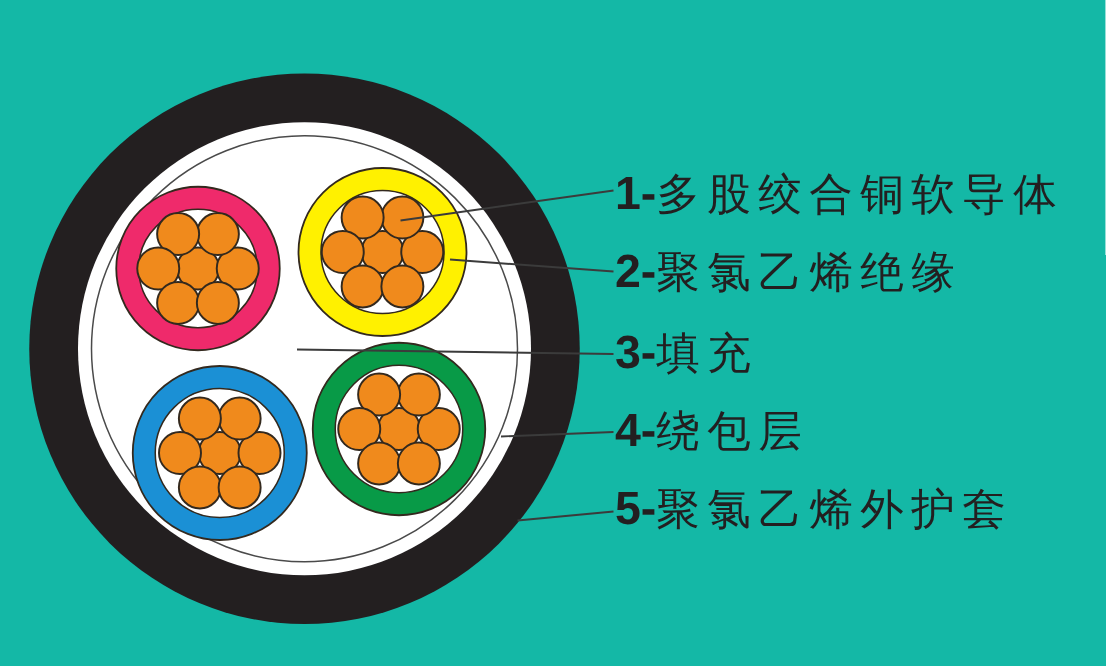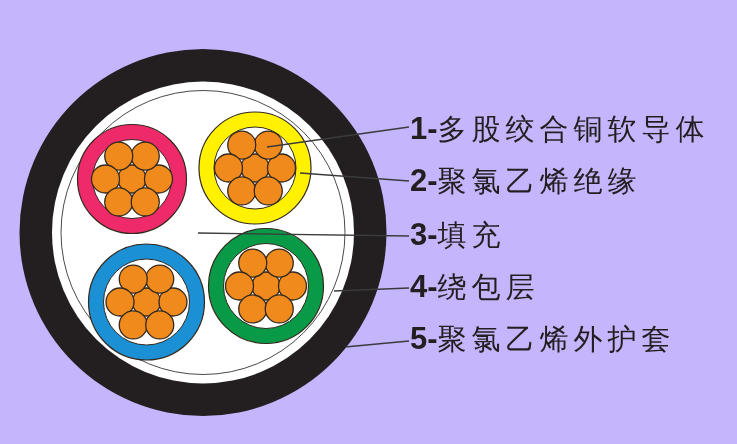--- a/index.html
+++ b/index.html
@@ -4,21 +4,21 @@
 <style>
   html, body {
     margin: 0;
     padding: 0;
     background: #ffffff;
   }
   .stage {
     position: relative;
     width: 737px;
     height: 444px;
-    background: #c4b5fd;
+    background: #14b8a6;
     overflow: hidden;
     font-family: "Liberation Sans", sans-serif;
   }
   svg { display: block; }
   .label-num {
     font-family: "Liberation Sans", "DejaVu Sans", sans-serif;
     font-weight: 700;
     font-size: 31px;
     fill: #231F20;
   }

